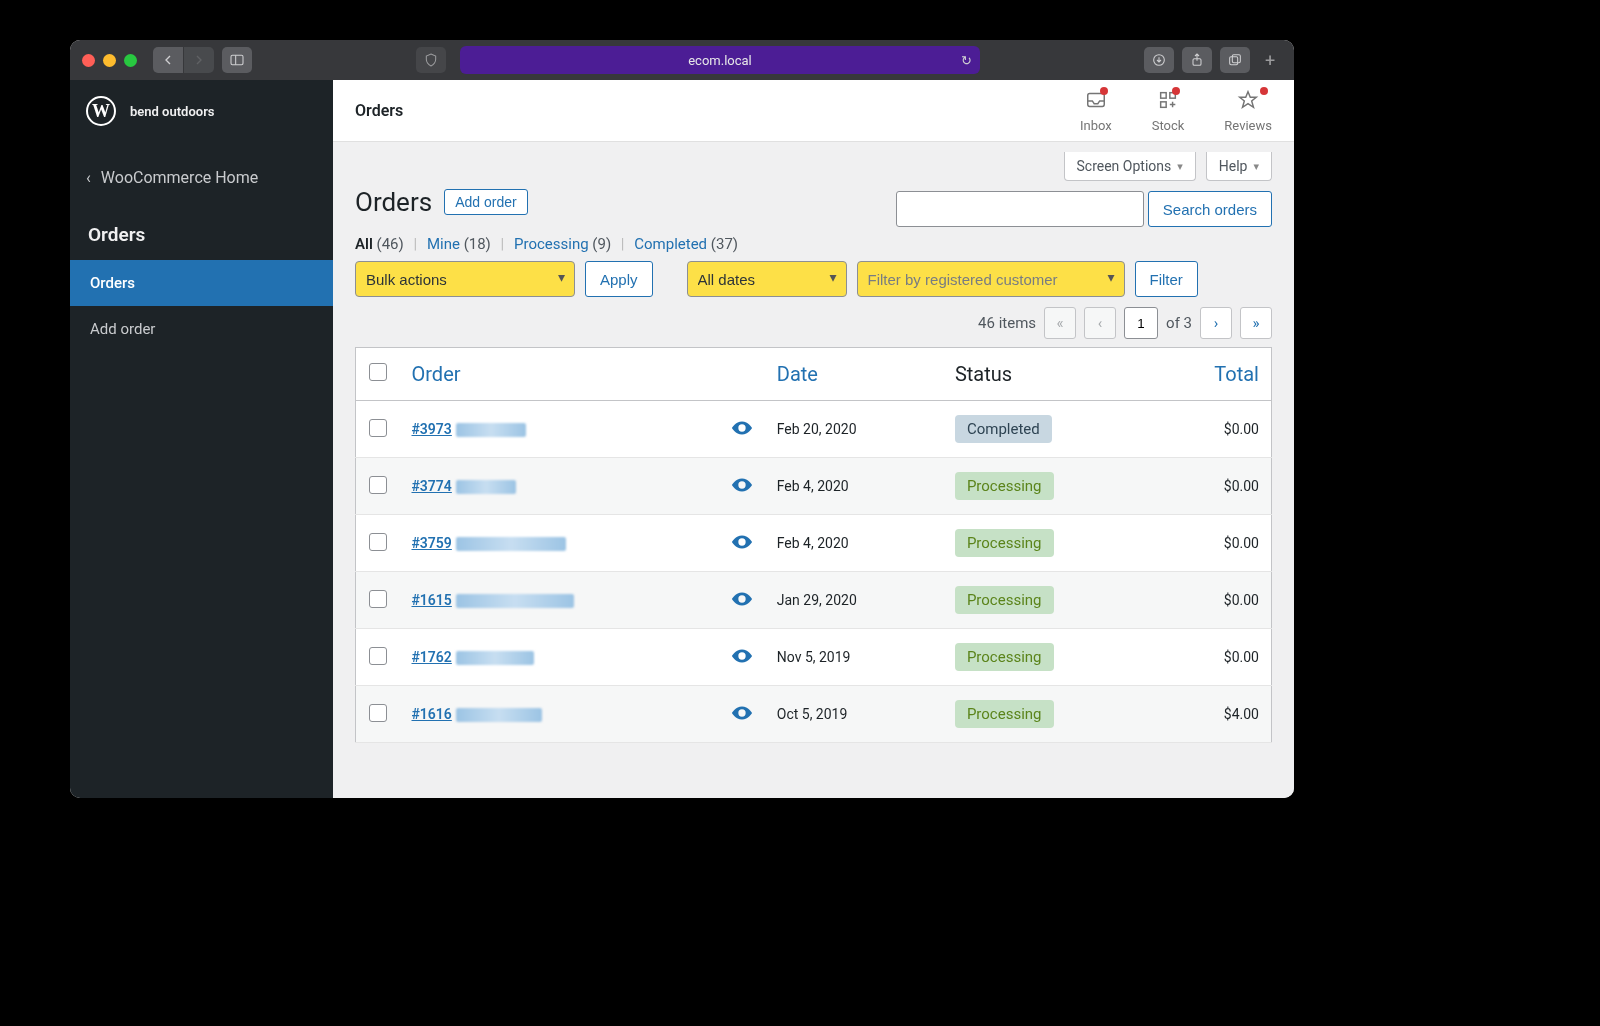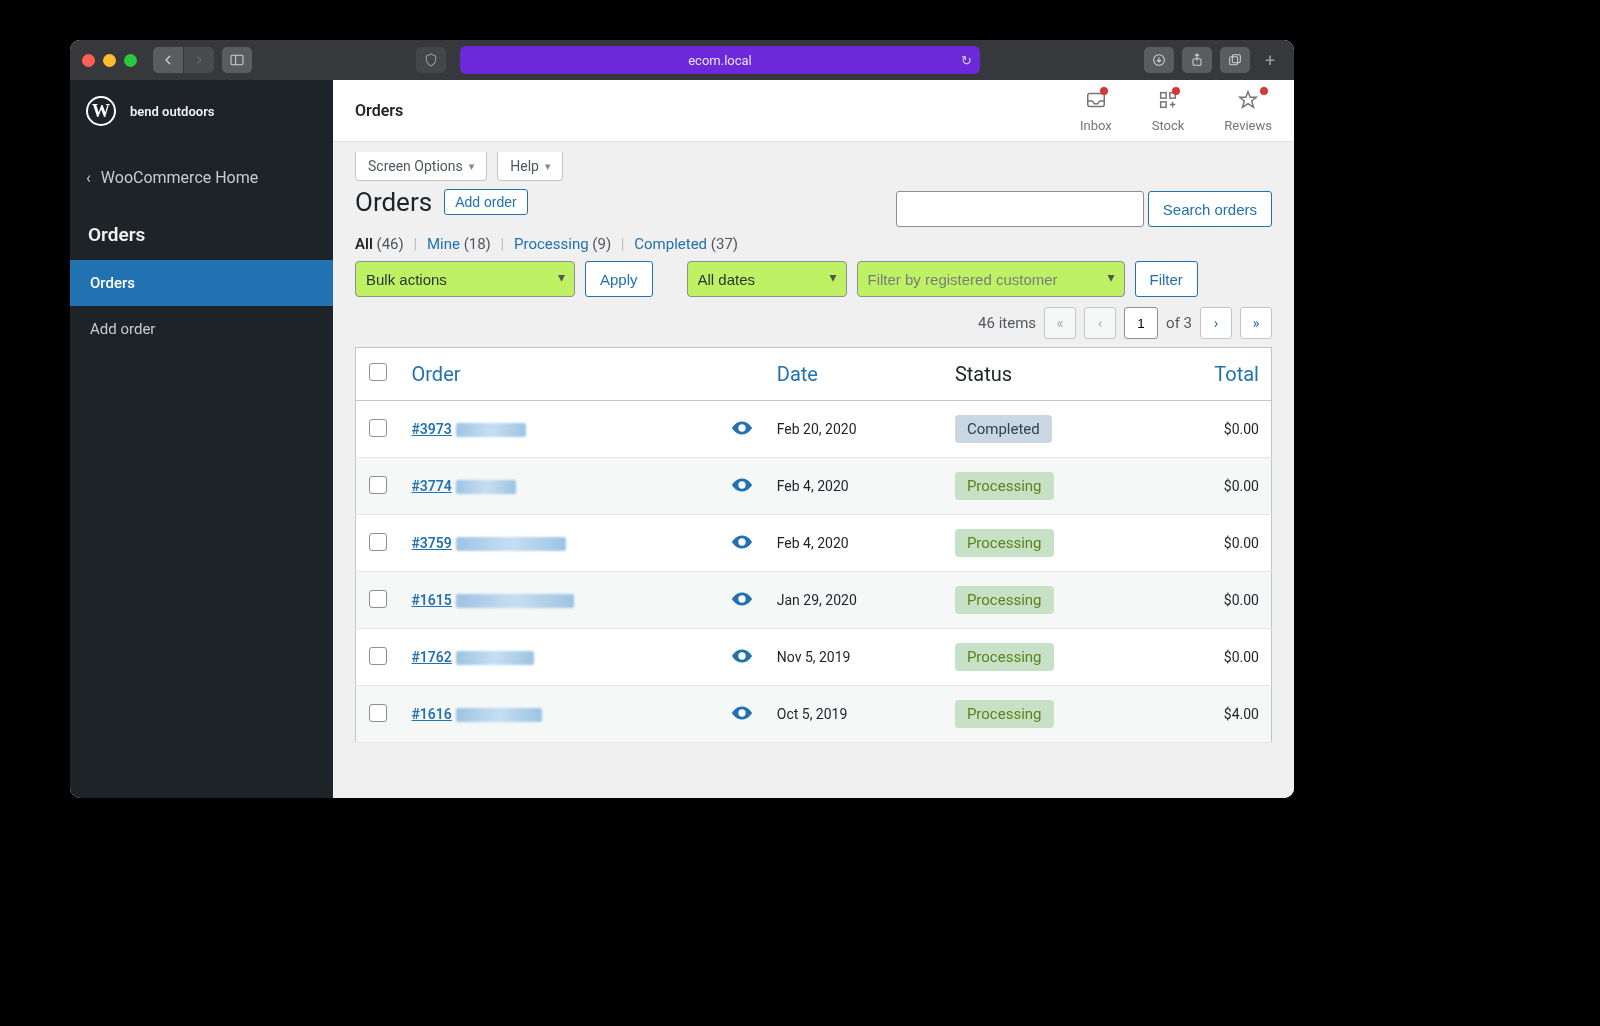--- a/index.html
+++ b/index.html
@@ -39,21 +39,21 @@
     display:flex; align-items:center; justify-content:center;
     color:#cfcfd1; font-size:14px;
   }
   .tb-btn svg{width:16px;height:16px;fill:#cfcfd1;}
   .tb-group{display:flex;gap:1px;}
   .tb-group .tb-btn:first-child{border-radius:5px 0 0 5px;}
   .tb-group .tb-btn:last-child{border-radius:0 5px 5px 0;}
   .shield{margin-left:auto;}
   .addr {
     flex:1; max-width:520px; height:28px;
-    background:#6d28d9; border-radius:6px;
+    background:#4c1d95; border-radius:6px;
     display:flex; align-items:center; justify-content:center;
     color:#e6e6e8; font-size:13px;
     position:relative; margin-left:6px;
   }
   .reload{position:absolute;right:8px;color:#cfcfd1;}
   .tb-right{margin-left:auto;display:flex;gap:8px;align-items:center;}
   .newtab{width:24px;color:#9b9b9d;display:flex;align-items:center;justify-content:center;font-size:18px;}
 
   .app { display:flex; height:calc(100% - 40px); }
 
@@ -73,36 +73,36 @@
   
   .main{flex:1;background:#f0f0f1;display:flex;flex-direction:column;overflow:hidden;}
   .topbar{height:62px;background:#fff;border-bottom:1px solid #e0e0e0;display:flex;align-items:center;padding:0 22px;}
   .topbar-title{font-size:16px;font-weight:600;}
   .topbar-icons{margin-left:auto;display:flex;gap:40px;}
   .ti{display:flex;flex-direction:column;align-items:center;gap:4px;color:#757575;font-size:13px;position:relative;}
   .ti svg{width:22px;height:22px;fill:none;stroke:#757575;stroke-width:1.6;}
   .red-dot{position:absolute;top:-2px;right:4px;width:8px;height:8px;background:#d63638;border-radius:50%;}
 
   .content{padding:14px 22px 0;overflow:auto;flex:1;}
-  .help-row{display:flex;gap:10px;margin-top:-4px;margin-bottom:4px;}
+  .help-row{display:flex;justify-content:flex-end;gap:10px;margin-top:-4px;margin-bottom:4px;}
   .pill{background:#fff;border:1px solid #c3c4c7;border-top:none;border-radius:0 0 4px 4px;padding:6px 12px;font-size:14px;color:#50575e;display:flex;align-items:center;gap:6px;}
   .pill::after{content:"▾";font-size:11px;color:#888;}
 
   .page-head{display:flex;align-items:center;gap:12px;margin:6px 0 18px;}
   .page-head h1{font-size:26px;font-weight:400;color:#1d2327;}
   .btn-outline{border:1px solid #2271b1;color:#2271b1;background:#fff;padding:4px 10px;border-radius:3px;font-size:14px;}
 
   .views{font-size:15px;color:#50575e;margin-bottom:8px;}
   .views a{color:#2271b1;text-decoration:none;}
   .views .sep{color:#bbb;margin:0 6px;}
   .views .count{color:#50575e;}
   .views .current{color:#1d2327;font-weight:600;}
 
   .filters-row{display:flex;align-items:center;gap:10px;margin-bottom:10px;position:relative;}
-  .sel, .inp{height:36px;border:1px solid #8c8f94;border-radius:4px;background:#bef264;padding:0 30px 0 10px;font-size:15px;color:#2c3338;appearance:none;position:relative;}
+  .sel, .inp{height:36px;border:1px solid #8c8f94;border-radius:4px;background:#fde047;padding:0 30px 0 10px;font-size:15px;color:#2c3338;appearance:none;position:relative;}
   .sel-wrap{position:relative;display:inline-block;}
   .sel-wrap::after{content:"▾";position:absolute;right:10px;top:8px;color:#555;pointer-events:none;}
   .btn{height:36px;border:1px solid #2271b1;color:#2271b1;background:#fff;padding:0 14px;border-radius:3px;font-size:15px;}
   .search-box{position:absolute;right:128px;top:-44px;width:248px;height:36px;border:1px solid #8c8f94;border-radius:3px;background:#fff;}
   .search-btn{position:absolute;right:0;top:-44px;}
 
   .pager{display:flex;justify-content:flex-end;align-items:center;gap:8px;font-size:15px;color:#50575e;margin-bottom:8px;}
   .pgbtn{width:32px;height:32px;border:1px solid #c3c4c7;background:#fff;border-radius:3px;display:flex;align-items:center;justify-content:center;color:#2271b1;}
   .pgbtn.dis{color:#a7aaad;background:#f6f7f7;}
   .pginp{width:34px;height:32px;border:1px solid #8c8f94;border-radius:3px;text-align:center;}

